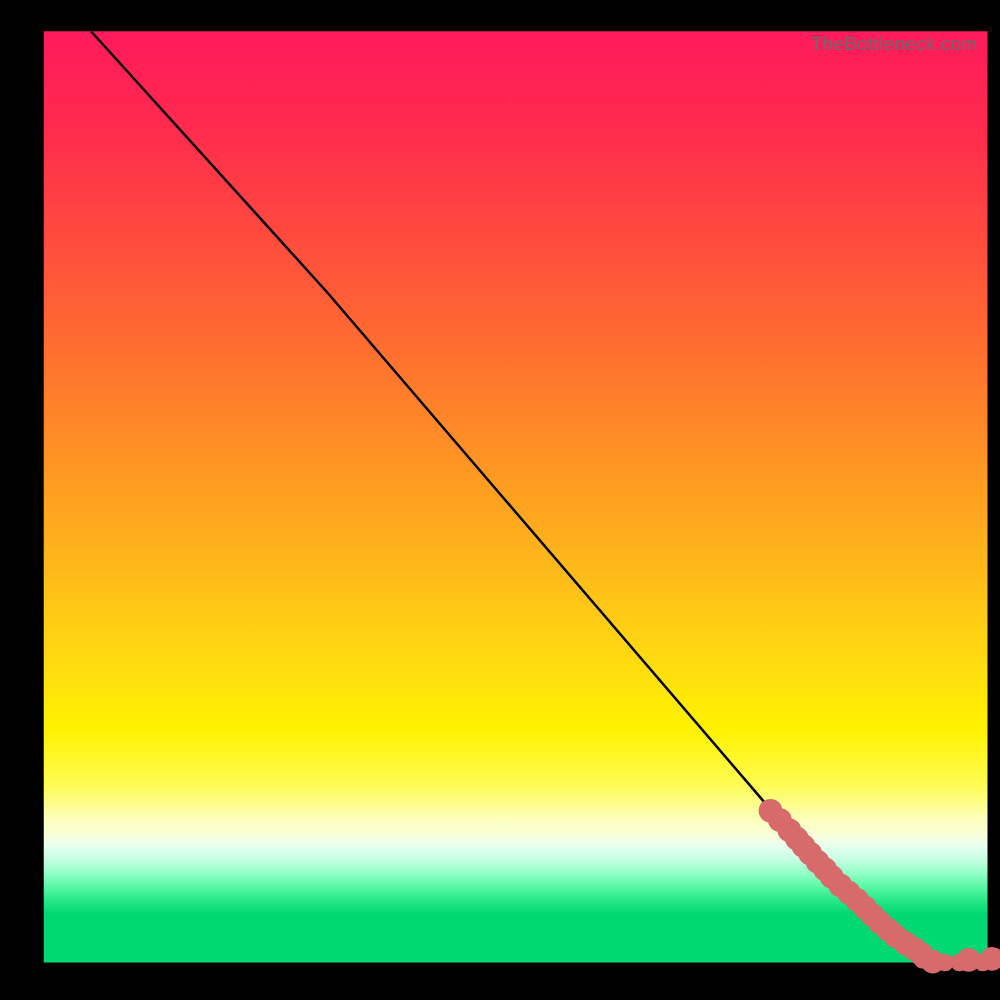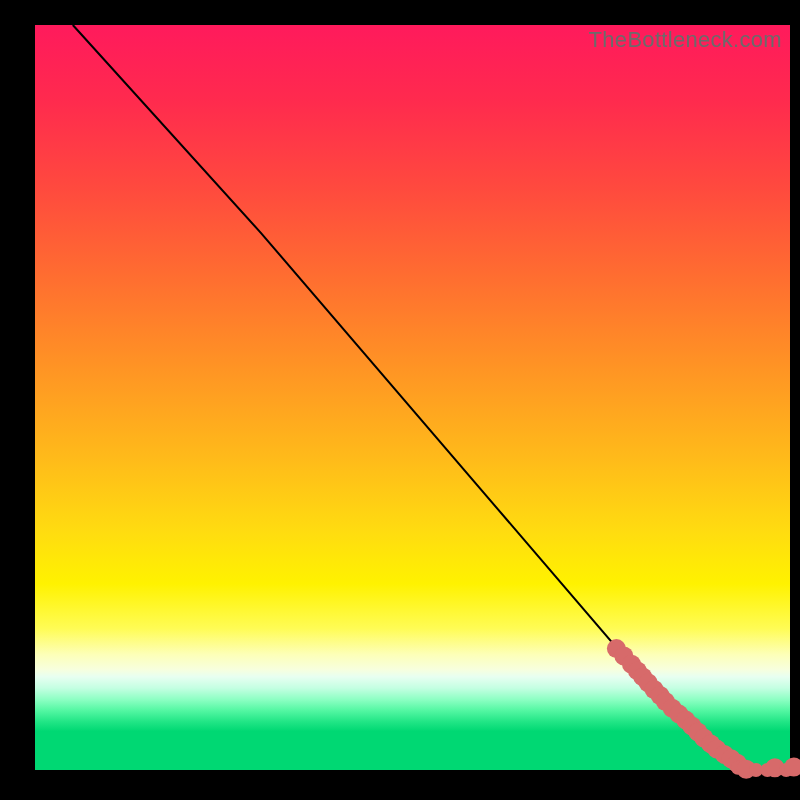--- a/index.html
+++ b/index.html
@@ -43,21 +43,21 @@
       #54f7a3 92%,
       #22e686 93.5%,
       #00d873 94.8%,
       #00d873 100%
     );
   }
   .watermark {
     position: absolute;
     right: 8px;
     top: 2px;
-    font-size: 22px;
+    font-size: 15px;
     font-weight: 400;
     color: #6b6b6b;
     letter-spacing: 0.3px;
     user-select: none;
   }
   svg.overlay {
     position: absolute;
     left: 0;
     top: 0;
     width: 755px;

